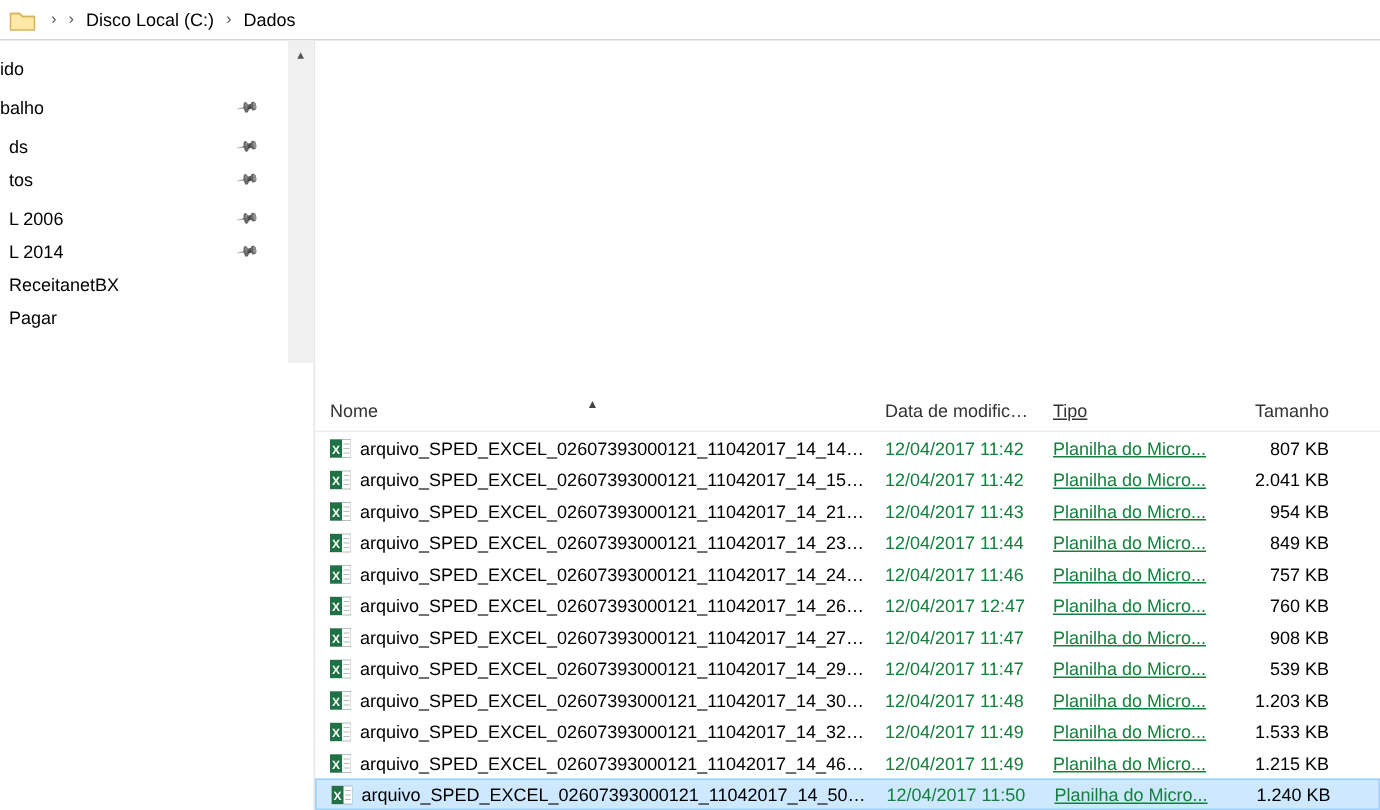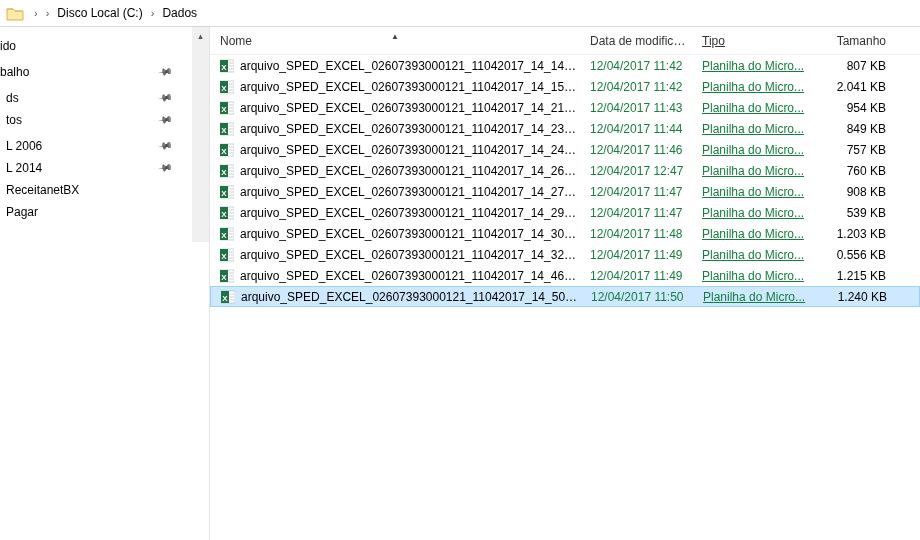--- a/index.html
+++ b/index.html
@@ -10,21 +10,21 @@
   .addrbar .chev { padding: 0 4px; color: #555; font-size: 11px; }
   .body { display: flex; height: calc(100% - 27px); }
   .nav { width: 210px; border-right: 1px solid #e6e6e6; position: relative; padding-top: 8px; }
   .nav-scroll { position: absolute; right: 0; top: 0; width: 17px; height: 215px; background: #f0f0f0; display: flex; flex-direction: column; align-items: center; }
   .nav-scroll .arrow { width: 17px; height: 17px; display: flex; align-items: center; justify-content: center; color: #555; font-size: 9px; }
   .nav-scroll .track { flex: 1; }
   .nav-item { height: 22px; display: flex; align-items: center; justify-content: space-between; padding-left: 0; padding-right: 37px; }
   .nav-item span.lbl { white-space: nowrap; overflow: hidden; }
   .nav-item.sub { padding-left: 6px; }
   .pin { color: #707070; font-size: 11px; transform: rotate(35deg); width: 14px; text-align: center; }
-  .main { flex: 1; display: flex; flex-direction: column; }
+  .main { flex: 1; display: flex; flex-direction: column; justify-content: flex-end; }
   .cols { display: flex; height: 28px; align-items: center; border-bottom: 1px solid #eee; color: #333; }
   .col { padding-left: 10px; overflow: hidden; text-overflow: ellipsis; white-space: nowrap; position: relative; }
   .col .sort { position: absolute; left: 50%; top: -2px; transform: translateX(-50%); font-size: 8px; color: #444; }
   .c-name { width: 370px; }
   .c-date { width: 112px; }
   .c-type { width: 122px; text-decoration: underline; }
   .c-size { width: 86px; text-align: right; padding-right: 14px; }
   .rows { }
   .row { display: flex; height: 21px; align-items: center; }
   .row.sel { background: #cde8ff; border: 1px solid #99d1ff; height: 21px; }
@@ -256,21 +256,21 @@
                 <rect x="0" y="1" width="8" height="12" fill="#1f7244"></rect>
                 <text x="4" y="10.5" text-anchor="middle" font-size="8" font-family="Arial" fill="#fff" font-weight="bold">X</text>
                 <line x1="9" y1="4" x2="13" y2="4" stroke="#bbb" stroke-width="0.7"></line>
                 <line x1="9" y1="7" x2="13" y2="7" stroke="#bbb" stroke-width="0.7"></line>
                 <line x1="9" y1="10" x2="13" y2="10" stroke="#bbb" stroke-width="0.7"></line>
               </svg></span>
             <span class="fname">arquivo_SPED_EXCEL_02607393000121_11042017_14_32_Icms_Ipi</span>
           </div>
           <div class="col c-date">12/04/2017 11:49</div>
           <div class="col c-type">Planilha do Micro...</div>
-          <div class="col c-size">0.556 KB</div>
+          <div class="col c-size">1.533 KB</div>
         </div>
         <div class="row">
           <div class="col c-name">
             <span class="xicon"><svg viewBox="0 0 14 14">
                 <rect x="0" y="1" width="14" height="12" fill="#fff" stroke="#9aa" stroke-width="0.5"></rect>
                 <rect x="0" y="1" width="8" height="12" fill="#1f7244"></rect>
                 <text x="4" y="10.5" text-anchor="middle" font-size="8" font-family="Arial" fill="#fff" font-weight="bold">X</text>
                 <line x1="9" y1="4" x2="13" y2="4" stroke="#bbb" stroke-width="0.7"></line>
                 <line x1="9" y1="7" x2="13" y2="7" stroke="#bbb" stroke-width="0.7"></line>
                 <line x1="9" y1="10" x2="13" y2="10" stroke="#bbb" stroke-width="0.7"></line>

